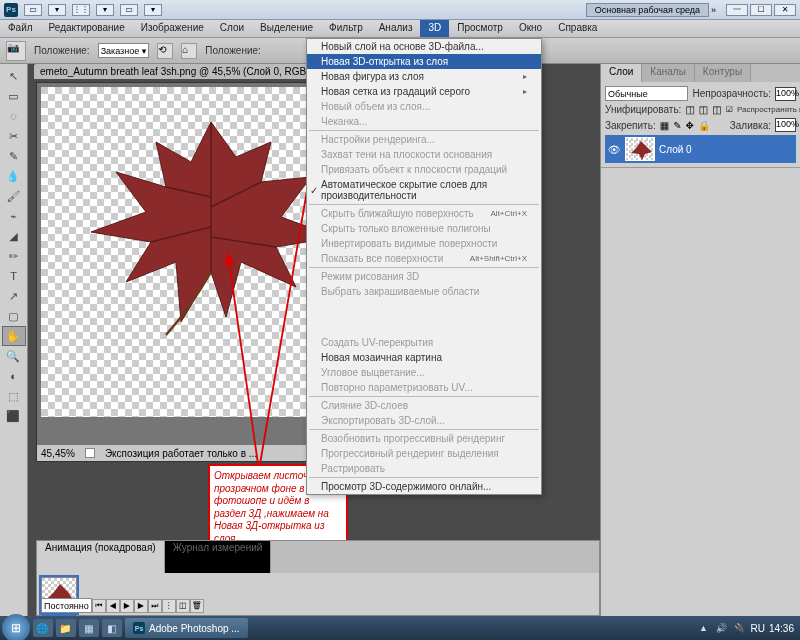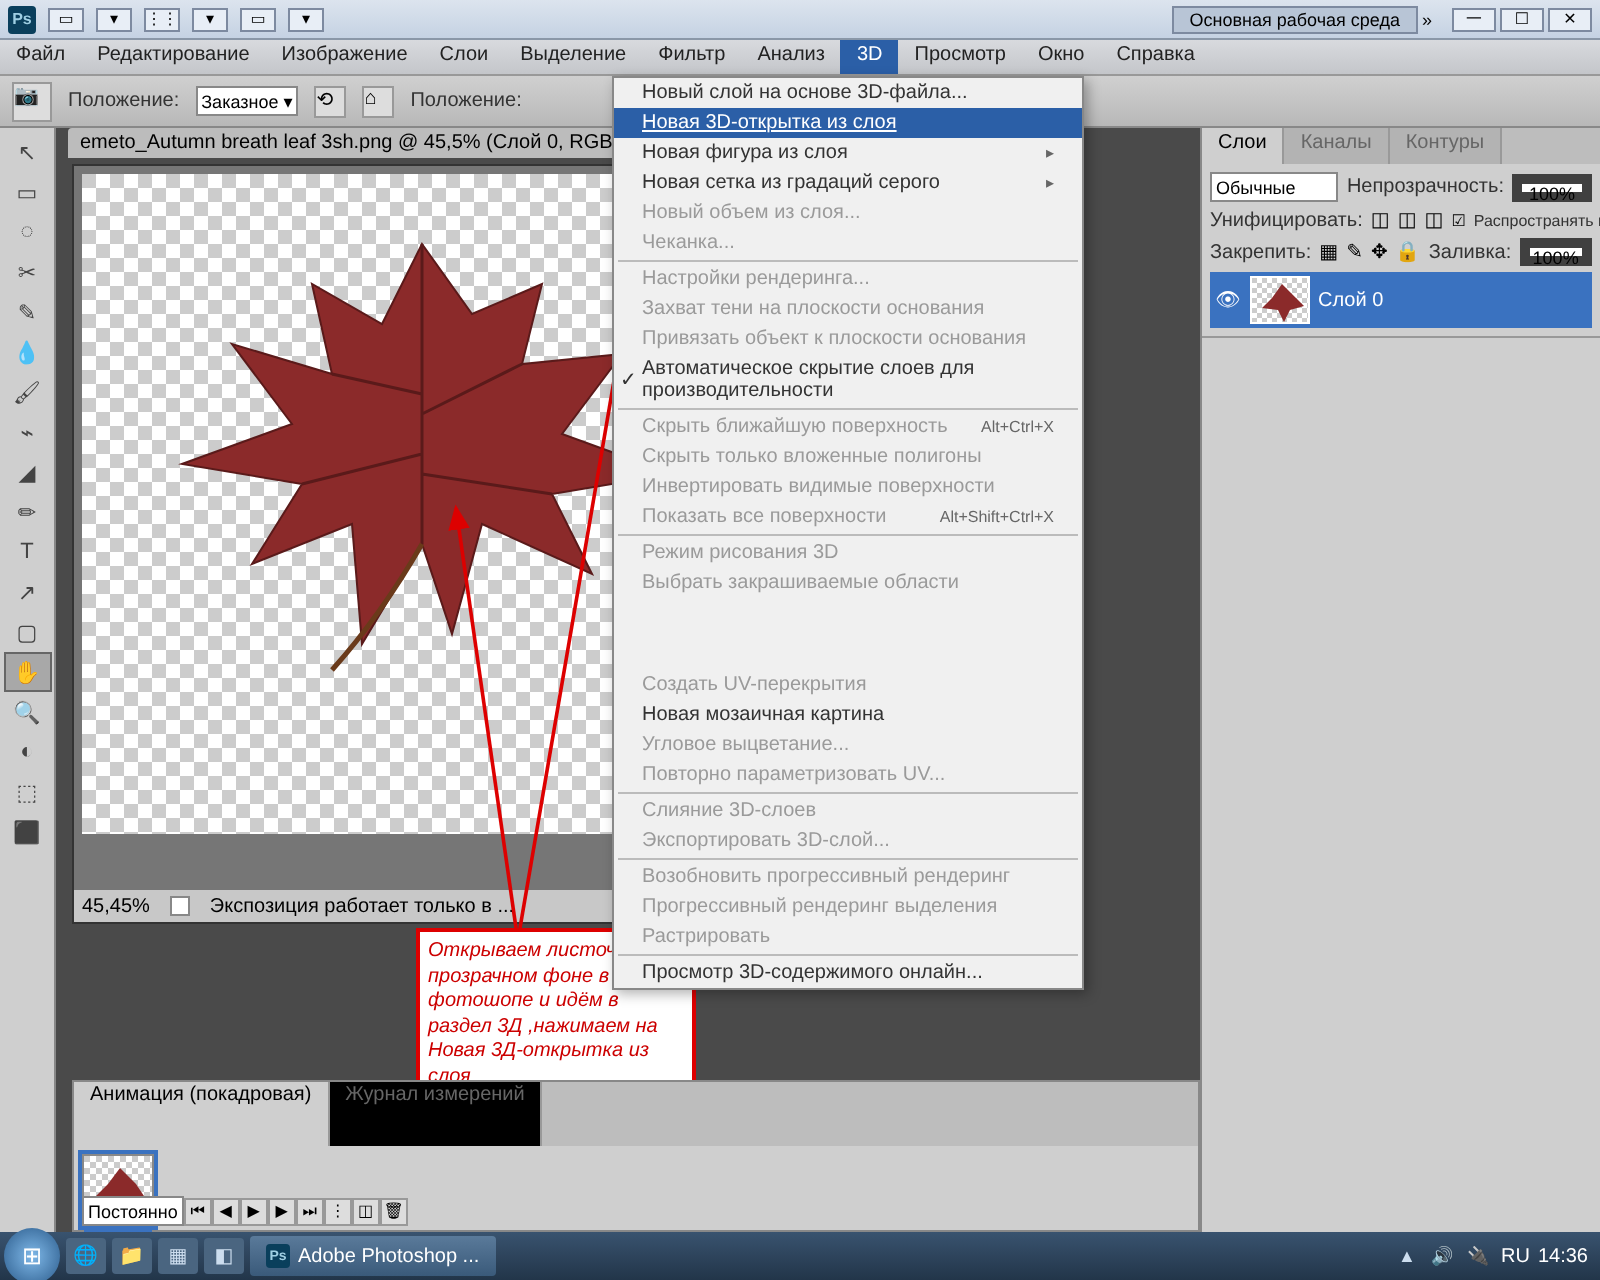--- a/index.html
+++ b/index.html
@@ -51,21 +51,21 @@
 .anim-controls{position:absolute;bottom:2px;left:4px;display:flex;gap:0;align-items:center;font-size:9px}
 .anim-btn{width:14px;height:14px;border:1px solid #999;background:#ddd;font-size:8px;display:flex;align-items:center;justify-content:center}
 .right-panels{width:200px;background:#cfcfcf;border-left:1px solid #888;display:flex;flex-direction:column}
 .panel{border-bottom:1px solid #999}
 .panel-tabs{height:18px;background:#bdbdbd;display:flex;font-size:9px}
 .panel-tab{padding:2px 8px;background:#cfcfcf;border-right:1px solid #999}
 .panel-tab.inactive{background:#b3b3b3;color:#666}
 .panel-body{padding:4px;font-size:9px}
 .row{display:flex;align-items:center;gap:4px;margin-bottom:3px}
 .row label{flex-shrink:0;color:#333}
-.num-input{width:40px;height:14px;background:#fff;border:5px solid #404040;text-align:center;font-size:9px}
+.num-input{width:21px;height:14px;background:#fff;border:1px solid #404040;text-align:center;font-size:9px}
 .layer-row{display:flex;align-items:center;background:#3a72c0;color:#fff;padding:2px;gap:4px}
 .layer-thumb{width:30px;height:24px;border:1px solid #fff;background:repeating-conic-gradient(#fff 0 25%,#ccc 0 50%) 0 0/5px 5px;position:relative}
 .eye{width:14px;height:14px;display:flex;align-items:center;justify-content:center}
 .taskbar{position:absolute;bottom:0;left:0;right:0;height:24px;background:linear-gradient(#39536f,#223549);display:flex;align-items:center;padding:0 2px;gap:3px}
 .start{width:28px;height:28px;border-radius:50%;background:radial-gradient(#7fb8e8,#2a5a8a);display:flex;align-items:center;justify-content:center;color:#fff;font-size:12px}
 .task-ico{width:20px;height:18px;background:#4a6580;border-radius:2px;display:flex;align-items:center;justify-content:center;font-size:10px;color:#cde}
 .task-app{height:20px;background:linear-gradient(#5a7a9a,#3a5a7a);padding:0 8px;display:flex;align-items:center;color:#fff;font-size:9px;border-radius:2px;gap:4px}
 .tray{margin-left:auto;display:flex;align-items:center;gap:4px;color:#fff;font-size:9px;padding-right:4px}
 .tray-ico{width:14px;height:14px;font-size:9px;display:flex;align-items:center;justify-content:center;color:#cde}
 </style>
@@ -236,21 +236,21 @@
     <div class="anim-btn">⋮</div>
     <div class="anim-btn">◫</div>
     <div class="anim-btn">🗑</div>
   </div>
 </div>
 
 <div class="dropdown" id="dropdown">
     <div class="dd-item" style="position: relative;">
       <span>Новый слой на основе 3D-файла...</span>
     </div>
-    <div class="dd-item highlight" style="position: relative; text-decoration: underline;">
+    <div class="dd-item highlight" style="position: relative;">
       <span>Новая 3D-открытка из слоя</span>
     </div>
     <div class="dd-item" style="position: relative;">
       <span>Новая фигура из слоя</span>
       <span class="sub">▸</span>
     </div>
     <div class="dd-item" style="position: relative;">
       <span>Новая сетка из градаций серого</span>
       <span class="sub">▸</span>
     </div>
@@ -261,21 +261,21 @@
       <span>Чеканка...</span>
     </div>
     <div class="dd-sep"></div>
     <div class="dd-item dis" style="position: relative;">
       <span>Настройки рендеринга...</span>
     </div>
     <div class="dd-item dis" style="position: relative;">
       <span>Захват тени на плоскости основания</span>
     </div>
     <div class="dd-item dis" style="position: relative;">
-      <span>Привязать объект к плоскости основания</span>
+      <span>Привязать объект к плоскости градаций</span>
     </div>
     <div class="dd-item" style="position: relative;">
       <span class="dd-check">✓</span>
       <span>Автоматическое скрытие слоев для производительности</span>
     </div>
     <div class="dd-sep"></div>
     <div class="dd-item dis" style="position: relative;">
       <span>Скрыть ближайшую поверхность</span>
       <span class="sub">Alt+Ctrl+X</span>
     </div>

